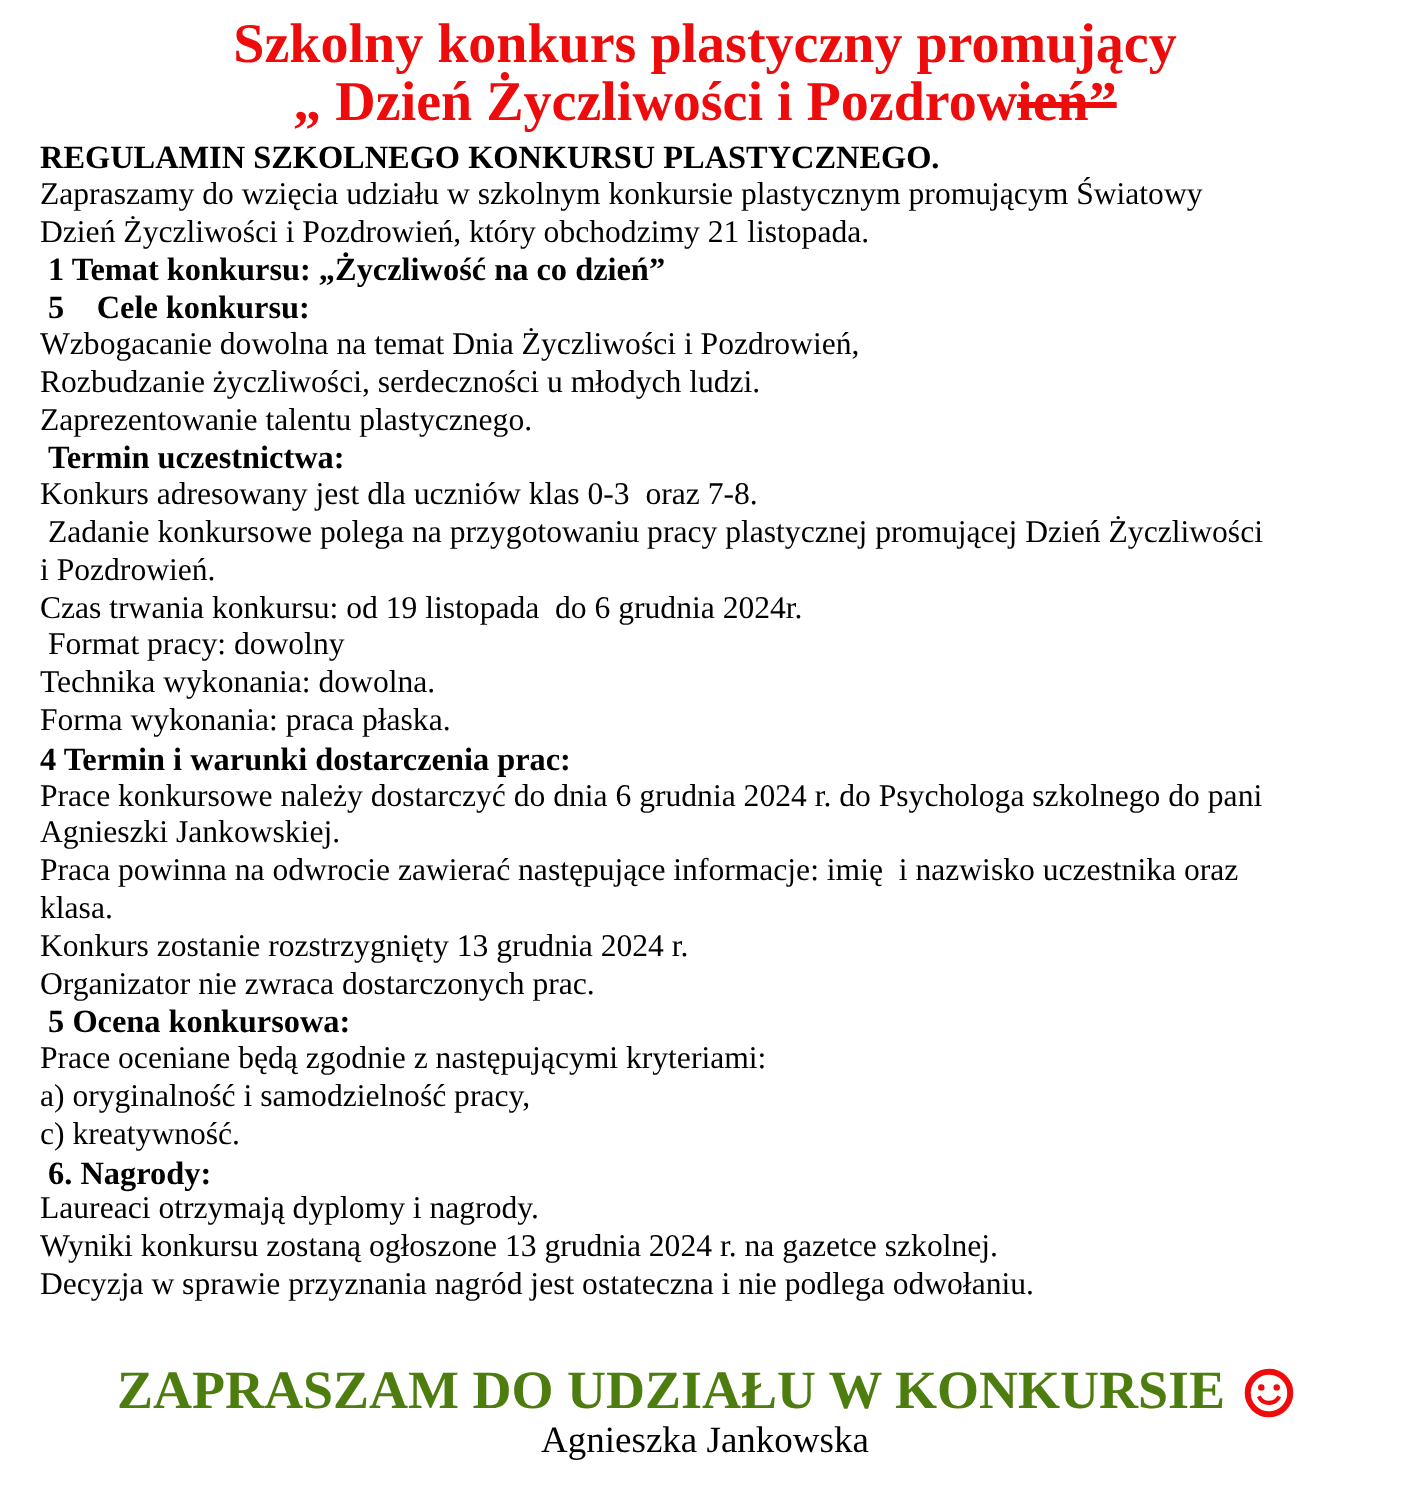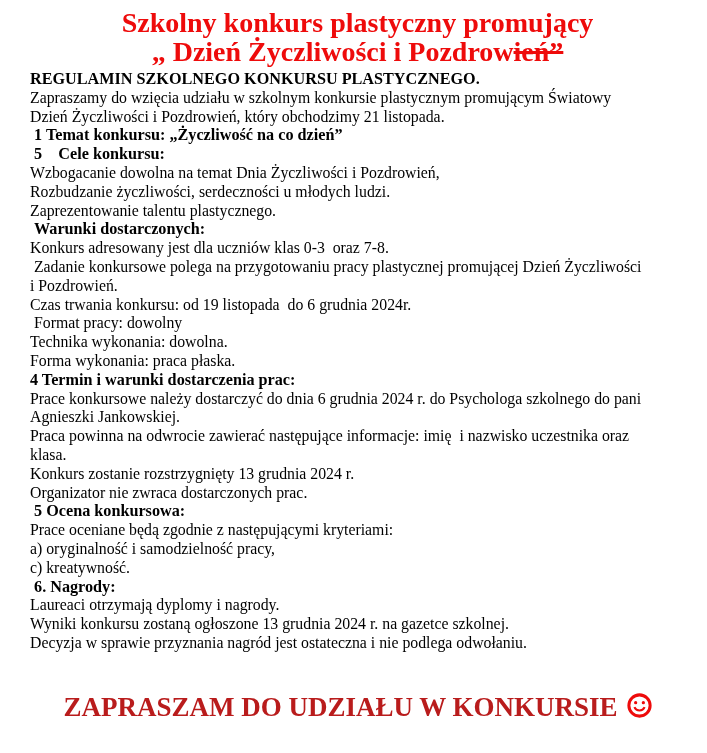--- a/index.html
+++ b/index.html
@@ -5,21 +5,21 @@
   html, body { margin: 0; padding: 0; background: #ffffff; }
   body {
     width: 707px; height: 753px;
     font-family: "Liberation Serif", serif;
     color: #000000;
     overflow: hidden;
   }
   .page {
     width: 707px; height: 663px;
     box-sizing: border-box;
-    padding: 6px 22px 0 30px;
+    padding: 6px 22px 0 20px;
     background: #ffffff;
   }
   .title {
     margin: 2px 0 3px 0;
     text-align: center;
     color: #ee0b0b;
     font-weight: bold;
     font-size: 28px;
     line-height: 29px;
   }
@@ -32,26 +32,26 @@
     margin: 0;
     white-space: pre-wrap;
     font-size: 15.8px;
     line-height: 18.8px;
   }
   .line.bold {
     font-weight: bold;
     font-size: 16.2px;
   }
   .invite {
-    margin-top: 40px;
+    margin-top: 28px;
     display: flex;
-    align-items: flex-start;
+    align-items: flex-end;
     justify-content: center;
     gap: 9px;
-    color: #b91c1c;
+    color: #4d7c0f;
     font-weight: bold;
     font-size: 27px;
     line-height: 28px;
   }
   .smiley { width: 25px; height: 25px; flex: 0 0 auto; }
   .signature {
     text-align: center;
     font-size: 18.5px;
     line-height: 23px;
     margin-top: 1px;
@@ -69,21 +69,21 @@
 
   <div class="doc-body">
       <p class="line bold">REGULAMIN SZKOLNEGO KONKURSU PLASTYCZNEGO.</p>
       <p class="line">Zapraszamy do wzięcia udziału w szkolnym konkursie plastycznym promującym Światowy</p>
       <p class="line">Dzień Życzliwości i Pozdrowień, który obchodzimy 21 listopada.</p>
       <p class="line bold"> 1 Temat konkursu: „Życzliwość na co dzień”</p>
       <p class="line bold"> 5    Cele konkursu:</p>
       <p class="line">Wzbogacanie dowolna na temat Dnia Życzliwości i Pozdrowień,</p>
       <p class="line">Rozbudzanie życzliwości, serdeczności u młodych ludzi.</p>
       <p class="line">Zaprezentowanie talentu plastycznego.</p>
-      <p class="line bold"> Warunki dostarczonych:</p>
+      <p class="line bold"> Termin uczestnictwa:</p>
       <p class="line">Konkurs adresowany jest dla uczniów klas 0-3  oraz 7-8.</p>
       <p class="line"> Zadanie konkursowe polega na przygotowaniu pracy plastycznej promującej Dzień Życzliwości</p>
       <p class="line">i Pozdrowień.</p>
       <p class="line">Czas trwania konkursu: od 19 listopada  do 6 grudnia 2024r.</p>
       <p class="line"> Format pracy: dowolny</p>
       <p class="line">Technika wykonania: dowolna.</p>
       <p class="line">Forma wykonania: praca płaska.</p>
       <p class="line bold">4 Termin i warunki dostarczenia prac:</p>
       <p class="line">Prace konkursowe należy dostarczyć do dnia 6 grudnia 2024 r. do Psychologa szkolnego do pani</p>
       <p class="line">Agnieszki Jankowskiej.</p>
@@ -104,14 +104,15 @@
   <div class="invite">
     <span>ZAPRASZAM DO UDZIAŁU W KONKURSIE</span>
     <svg class="smiley" viewBox="0 0 24 24" aria-hidden="true">
       <circle cx="12" cy="12" r="10.2" fill="none" stroke="#ee0b0b" stroke-width="2.9"></circle>
       <circle cx="8.3" cy="9.3" r="1.55" fill="#ee0b0b"></circle>
       <circle cx="15.7" cy="9.3" r="1.55" fill="#ee0b0b"></circle>
       <path d="M 7.1 13.6 A 5.4 5.4 0 0 0 16.9 13.6" fill="none" stroke="#ee0b0b" stroke-width="2"></path>
     </svg>
   </div>
 
+  <div class="signature">Agnieszka Jankowska</div>
 
 </div>
 
 </body></html>

